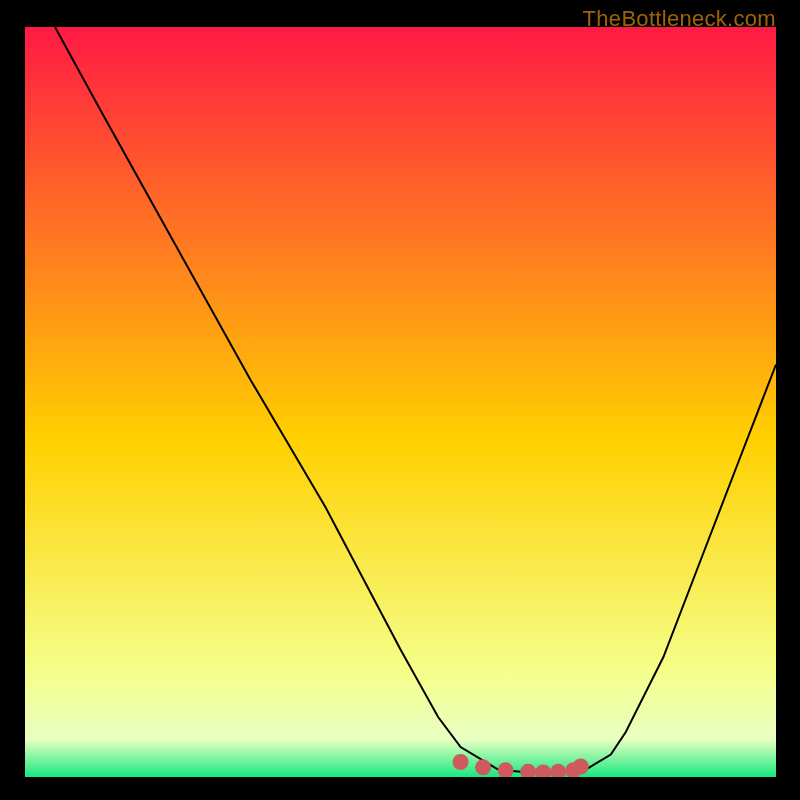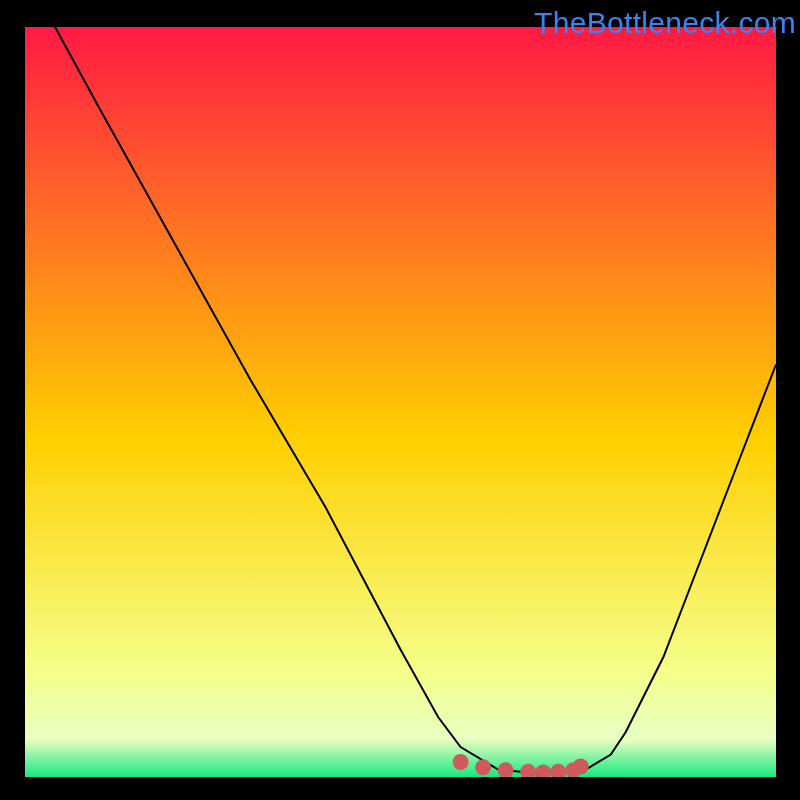--- a/index.html
+++ b/index.html
@@ -13,23 +13,23 @@
   }
   .frame {
     position: relative;
     width: 800px;
     height: 800px;
     background: #000;
   }
   .watermark {
     position: absolute;
     top: 6px;
-    right: 4px;
-    color: #3b82f6;
-    font-size: 30px;
+    right: 24px;
+    color: #a16207;
+    font-size: 22px;
     font-weight: 500;
     letter-spacing: 0.3px;
     z-index: 50;
   }
   .plot-area {
     position: absolute;
     left: 25px;
     top: 27px;
     width: 751px;
     height: 750px;

